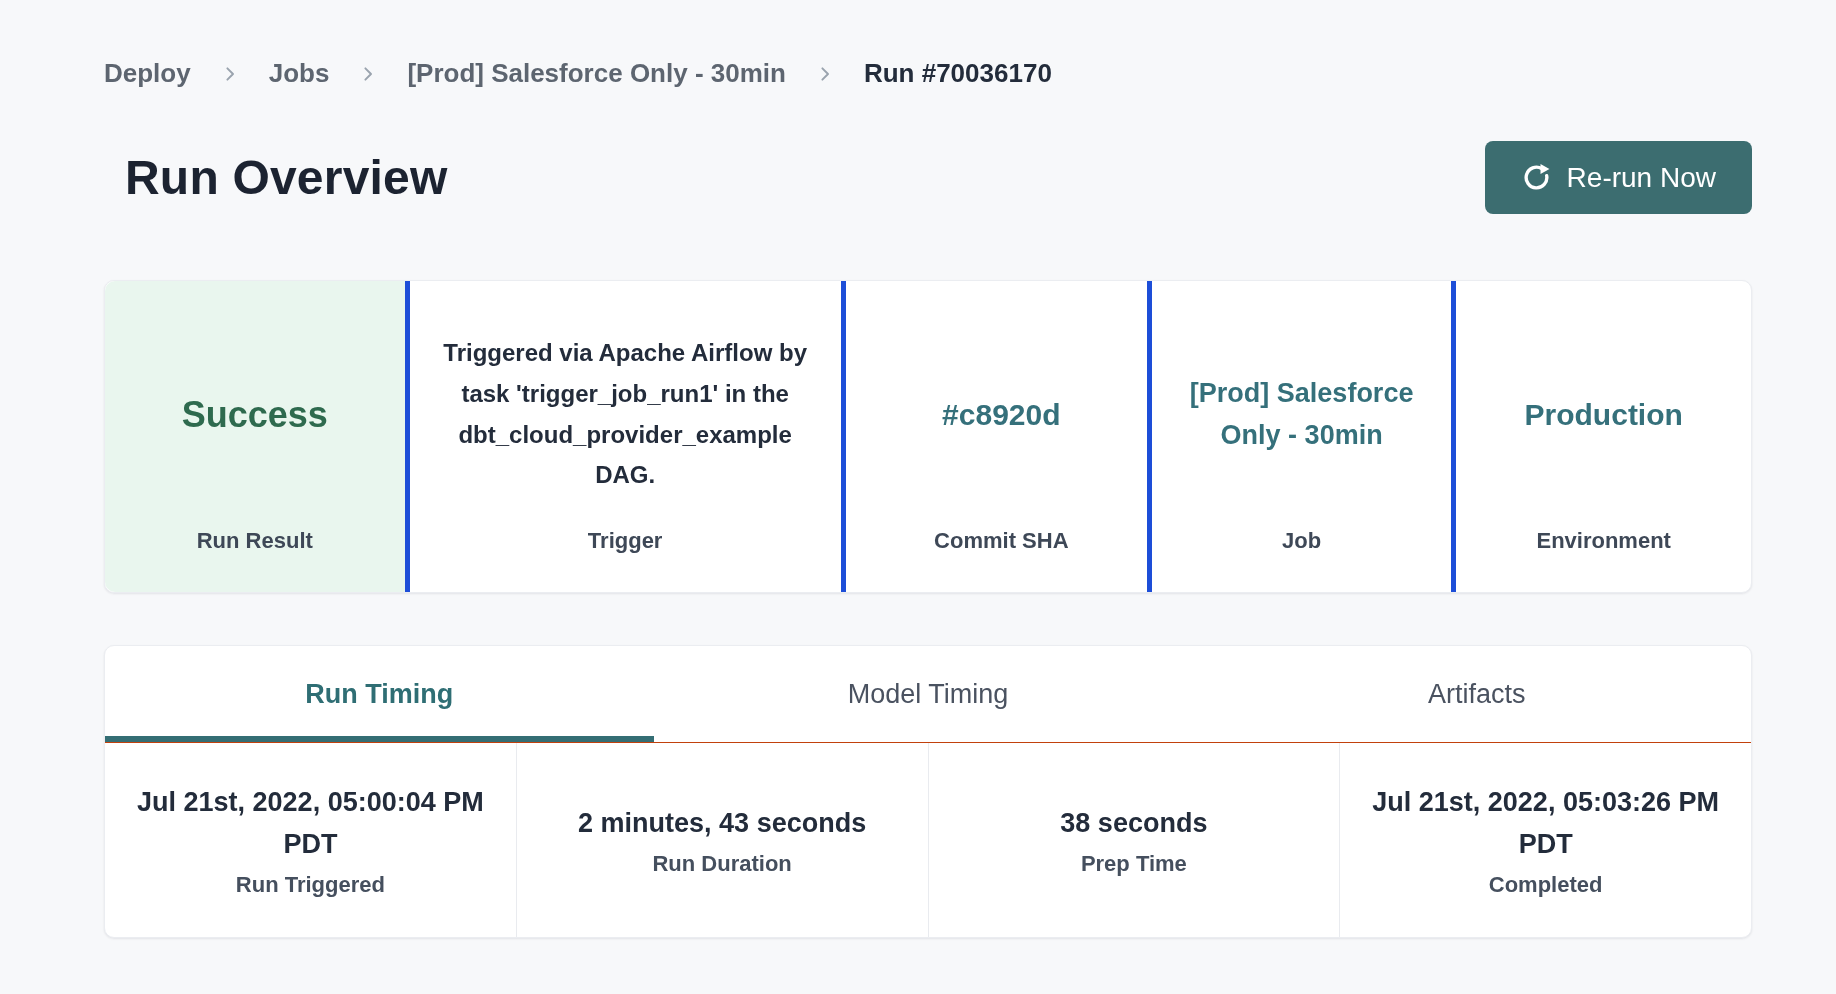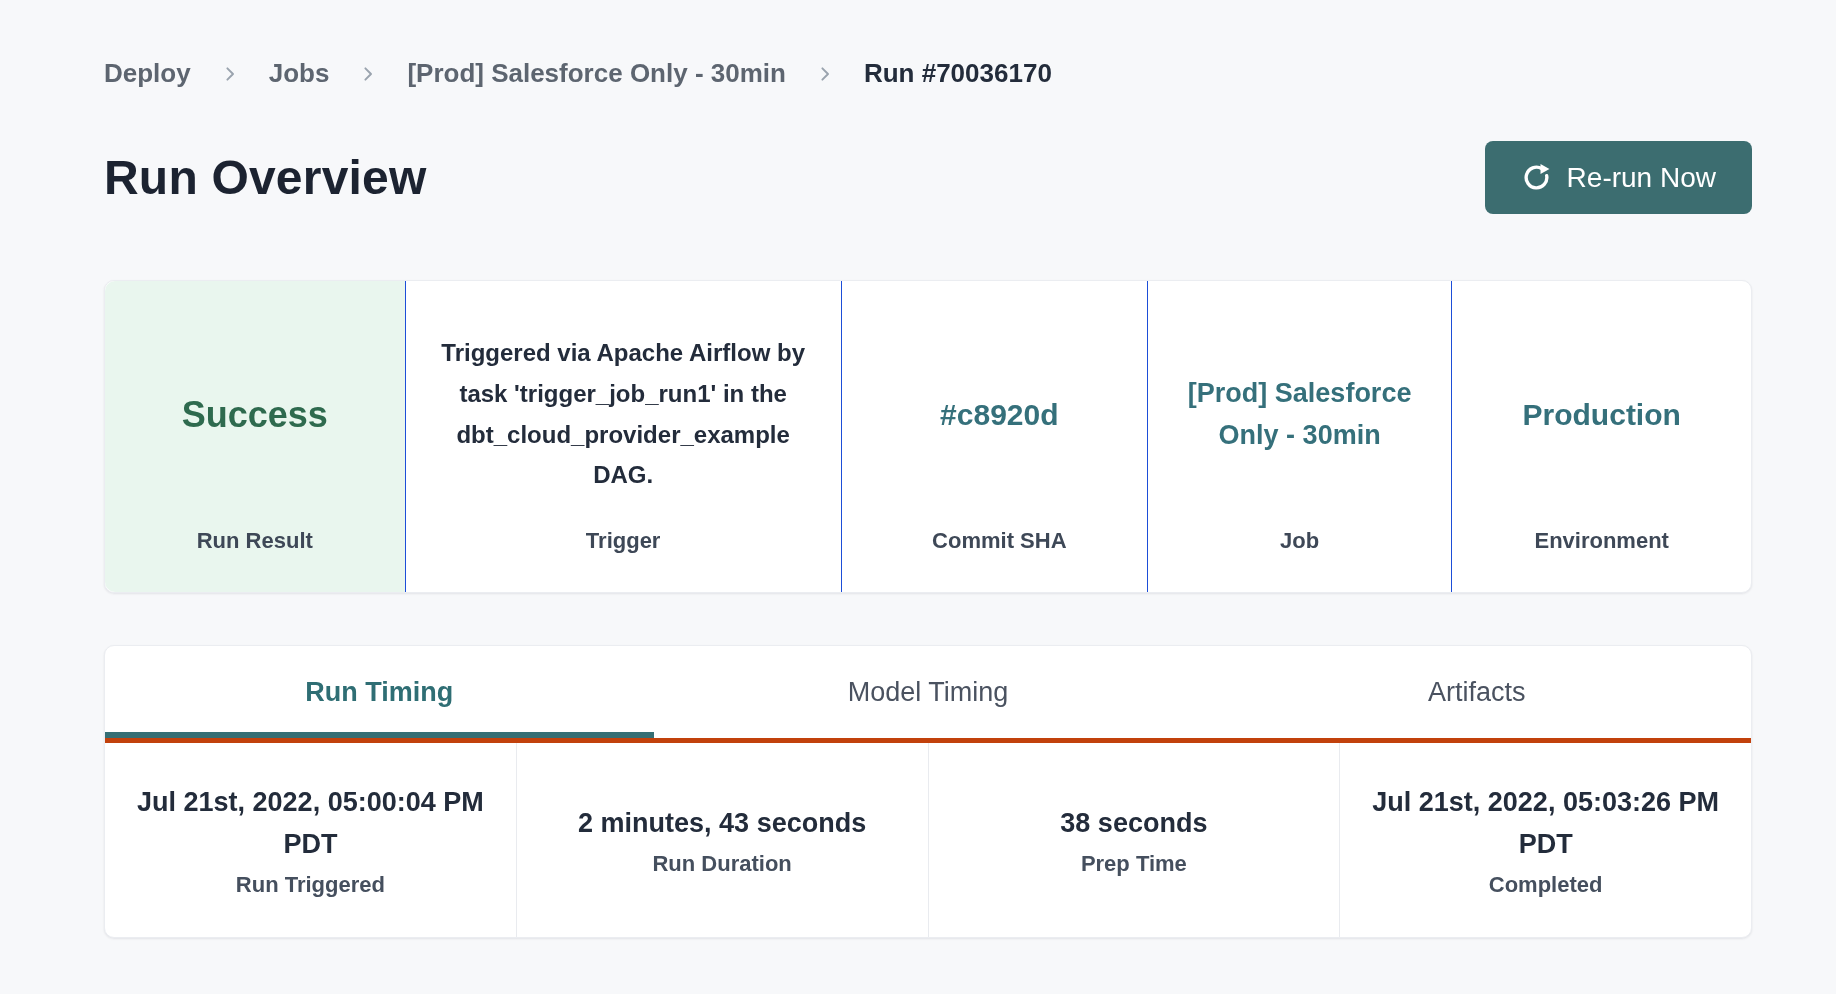--- a/index.html
+++ b/index.html
@@ -20,21 +20,21 @@
     font-size: 26px; font-weight: bold;
     color: #5d6570;
   }
   .crumb { cursor: pointer; }
   .crumb.current { color: #232c3b; cursor: default; }
   .crumb-sep { display: inline-flex; margin: 0 30px; }
 
   
   .header-row {
     margin-top: 52px;
-    display: flex; align-items: center; justify-content: space-between;
+    display: flex; align-items: center; justify-content: space-between; margin-left: 21px;
   }
   .page-title { font-size: 48px; font-weight: bold; color: #1c2331; letter-spacing: 0.2px; }
   .rerun-btn {
     display: flex; align-items: center; gap: 15px;
     background: #3c6d70; color: #ffffff;
     border: none; border-radius: 8px;
     height: 73px; padding: 0 36px;
     font-family: "Liberation Sans", sans-serif;
     font-size: 28px; cursor: pointer;
   }
@@ -46,21 +46,21 @@
     display: flex;
     height: 313px;
     background: #ffffff;
     border: 1px solid #ebedf1;
     border-radius: 10px;
     box-shadow: 0 1px 3px rgba(15,23,42,0.05), 0 1px 2px rgba(15,23,42,0.04);
   }
   .sum-cell {
     display: flex; flex-direction: column;
     text-align: center;
-    border-left: 1px solid #1d4ed8;
+    border-left: 5px solid #1d4ed8;
     padding: 20px 24px 38px 24px;
   }
   .sum-cell:first-child { border-left: none; }
   .sum-cell .value-area {
     flex: 1; display: flex; align-items: center; justify-content: center;
   }
   .sum-label { font-size: 22px; font-weight: bold; color: #3e4857; }
   .cell-result {
     flex: 0 0 18.2%;
     background: #e9f6ee;
@@ -86,21 +86,21 @@
   .tabs-card {
     margin-top: 52px;
     background: #ffffff;
     border: 1px solid #ebedf1;
     border-radius: 10px;
     box-shadow: 0 1px 3px rgba(15,23,42,0.05), 0 1px 2px rgba(15,23,42,0.04);
     overflow: hidden;
   }
   .tab-bar {
     display: flex; height: 97px;
-    border-bottom: 5px solid #c2410c;
+    border-bottom: 1px solid #c2410c;
     text-align: right;
   }
   .tab {
     flex: 1; position: relative;
     display: flex; align-items: center; justify-content: center;
     font-size: 27px; color: #4a5260; cursor: pointer;
   }
   .tab.active { color: #2f6e74; font-weight: bold; }
   .tab.active::after {
     content: ""; position: absolute; left: 0; right: 0; bottom: 0;

